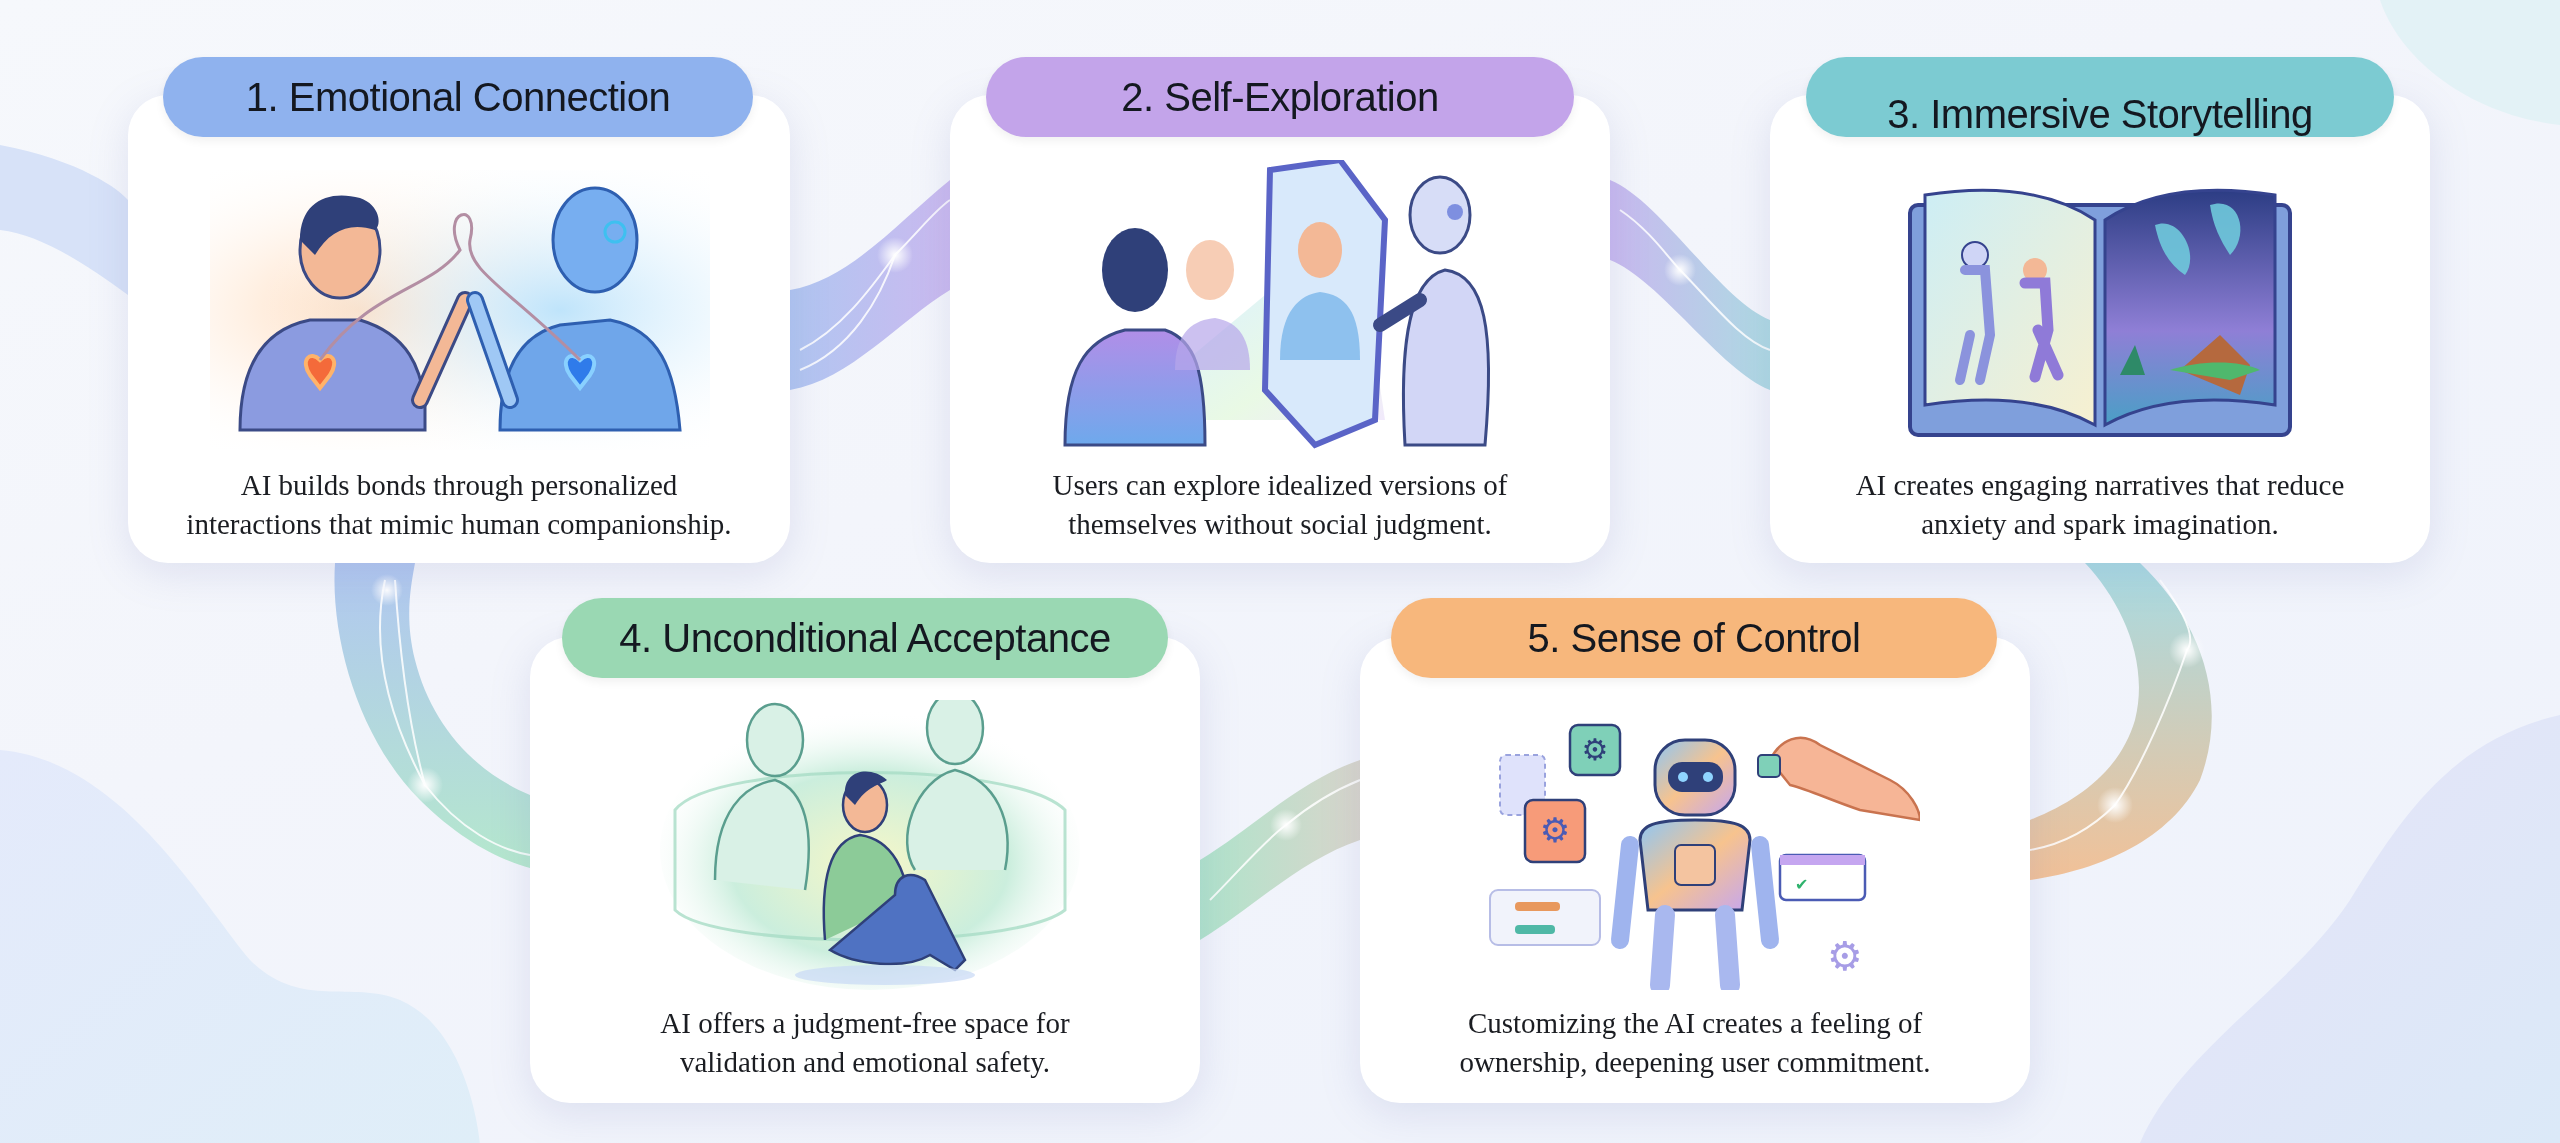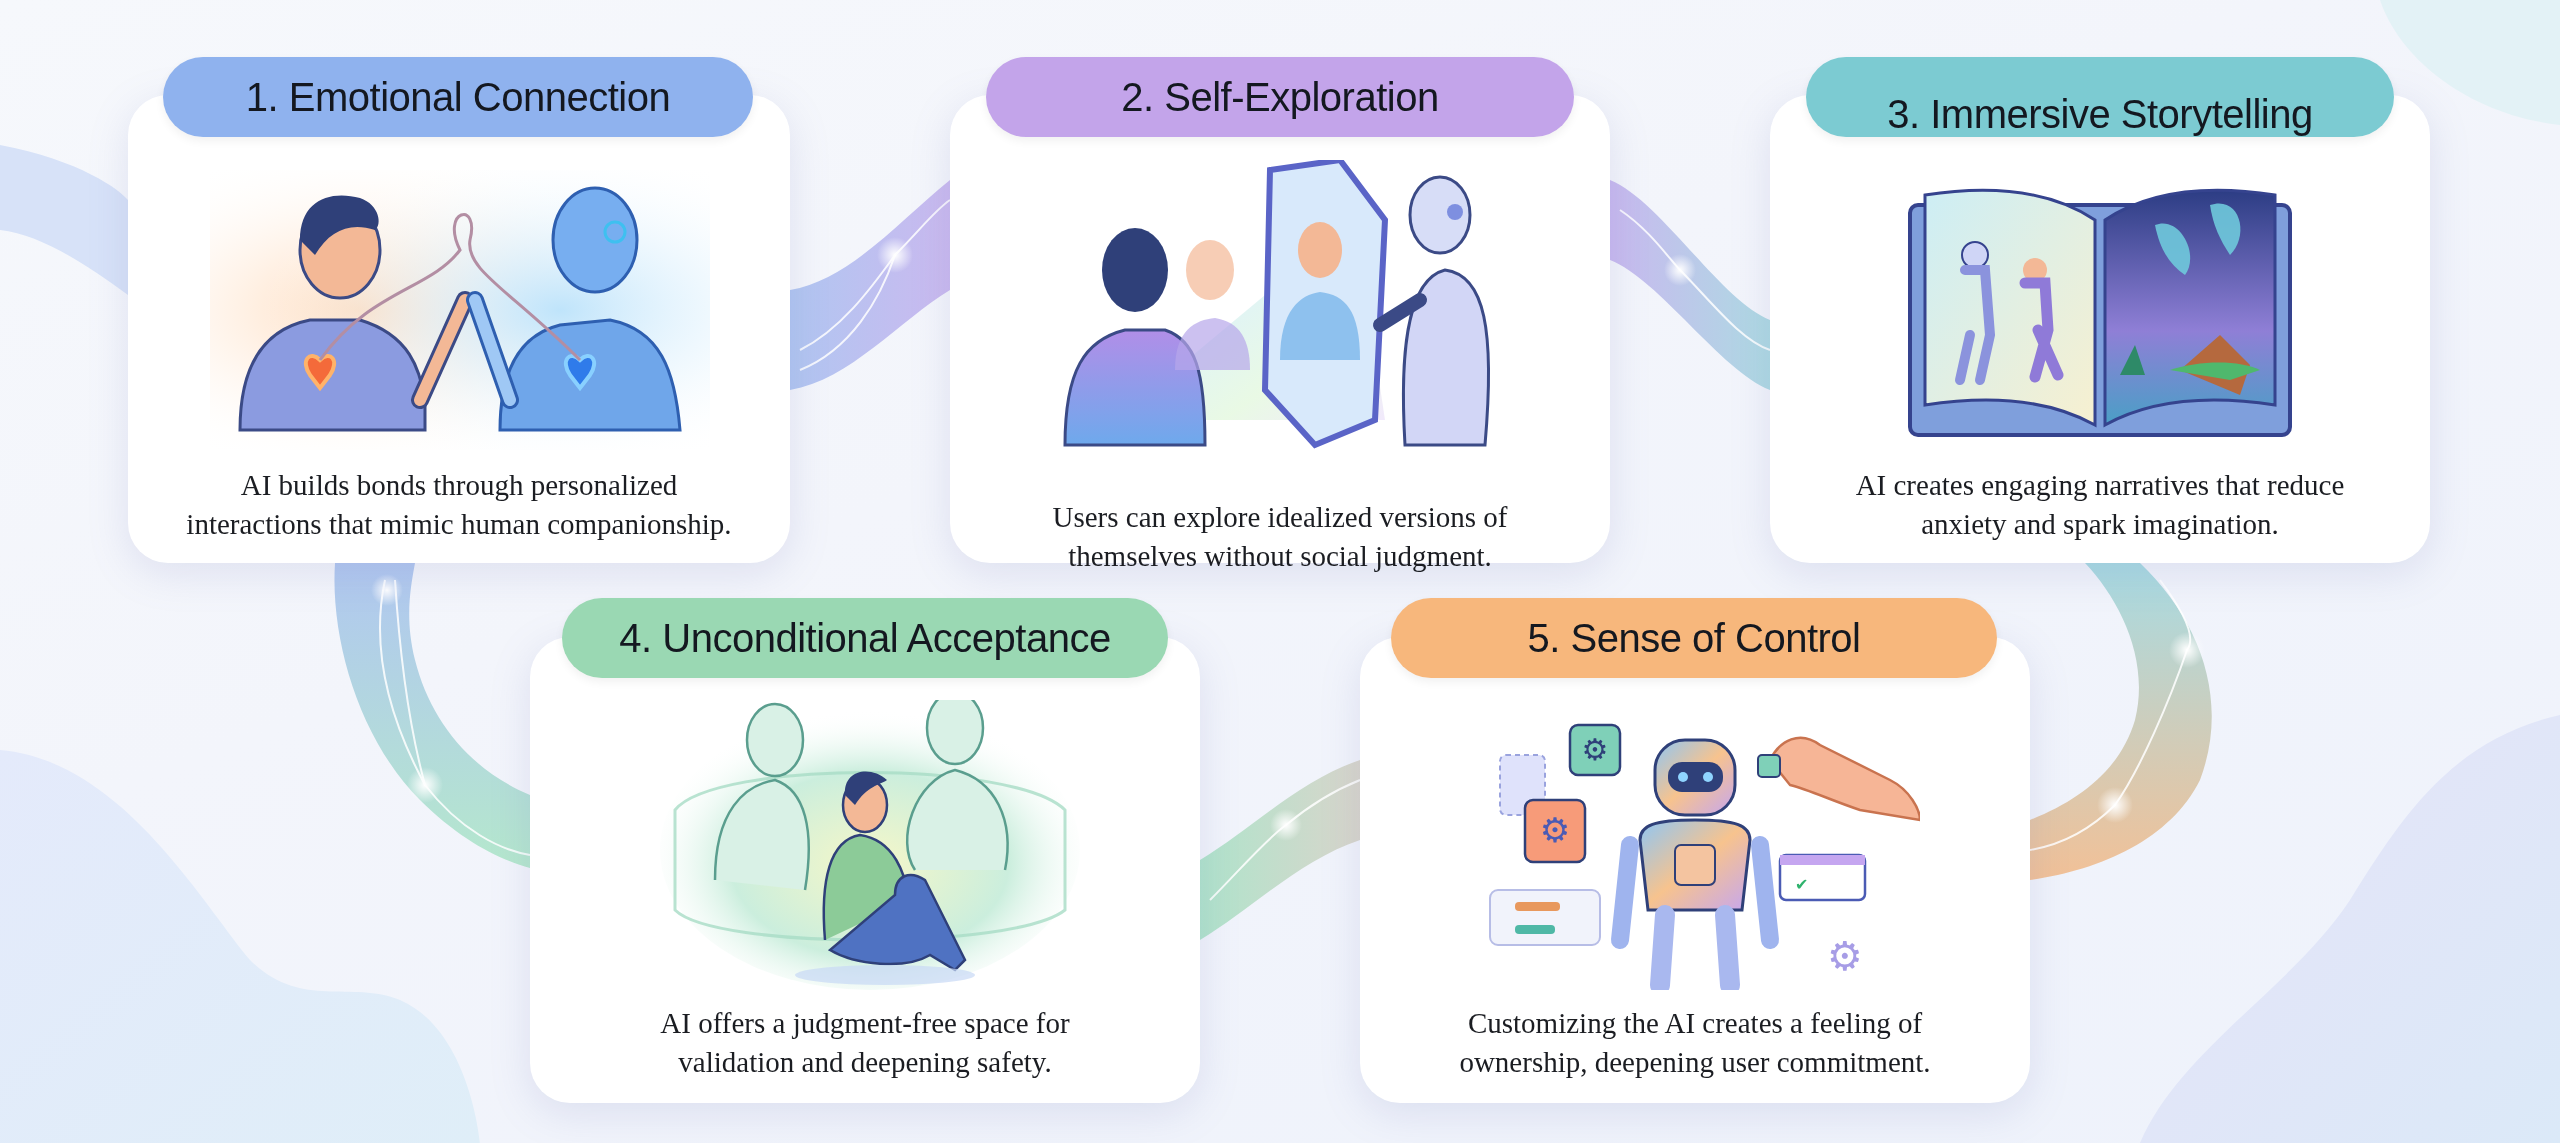--- a/index.html
+++ b/index.html
@@ -167,21 +167,21 @@
 
   <path d="M215 10 L285 0 L330 60 L320 260 L260 285 L210 230 Z" fill="#d8e9fb" stroke="#5a64c7" stroke-width="6"></path>
   <ellipse cx="265" cy="90" rx="22" ry="28" fill="#f3b896"></ellipse>
   <path d="M225 200 C225 150 245 135 265 132 C290 135 305 150 305 200 Z" fill="#8ec1ee"></path>
 
   <ellipse cx="385" cy="55" rx="30" ry="38" fill="#d7ddf7" stroke="#3b4a86" stroke-width="3"></ellipse>
   <circle cx="400" cy="52" r="8" fill="#7e8fe0"></circle>
   <path d="M350 285 C345 200 350 120 390 110 C430 115 440 170 430 285 Z" fill="#d2d6f6" stroke="#3b4a86" stroke-width="3"></path>
   <path d="M365 140 L325 165" stroke="#3b4a86" stroke-width="14" stroke-linecap="round"></path>
 </svg>
-<div class="desc" style="left:950px;top:466px;width:660px;margin-top:32px;">
+<div class="desc" style="left:950px;top:466px;width:660px;">
   <div>Users can explore idealized versions of</div>
   <div>themselves without social judgment.</div>
 </div>
 
 <div class="card" style="left:1770px;top:95px;width:660px;height:468px;"></div>
 <div class="pill" style="left:1806px;top:57px;width:588px;background:#7ccbd2;align-items:flex-end;">
   <span>3. Immersive Storytelling</span>
 </div>
 <svg class="illus" style="left:1880px;top:165px;width:440px;height:285px;" viewBox="0 0 440 285">
   <defs>
@@ -235,21 +235,21 @@
   <path d="M260 170 C240 140 260 80 300 70 C340 80 360 120 350 170" fill="#d9f1e6" stroke="#5a9e8e" stroke-width="2.5"></path>
 
   <ellipse cx="210" cy="105" rx="22" ry="27" fill="#f3b896" stroke="#2f4079" stroke-width="2.5"></ellipse>
   <path d="M190 95 C188 70 215 65 232 80 C225 85 212 86 200 105 Z" fill="#2f4079"></path>
   <path d="M170 240 C165 180 175 140 205 135 C240 140 250 175 255 200" fill="#8ccb98" stroke="#2f4079" stroke-width="2.5"></path>
   <path d="M175 250 C200 265 250 270 275 255 L300 270 L310 260 L270 180 C255 170 240 175 240 195 Z" fill="#4f72c2" stroke="#2f4079" stroke-width="2.5"></path>
   <ellipse cx="230" cy="275" rx="90" ry="10" fill="#c8d9f5" opacity="0.7"></ellipse>
 </svg>
 <div class="desc" style="left:530px;top:1004px;width:670px;">
   <div>AI offers a judgment-free space for</div>
-  <div>validation and deepening safety.</div>
+  <div>validation and emotional safety.</div>
 </div>
 
 <div class="card" style="left:1360px;top:637px;width:670px;height:466px;"></div>
 <div class="pill" style="left:1391px;top:598px;width:606px;background:#f7b77c;">
   <span>5. Sense of Control</span>
 </div>
 <svg class="illus" style="left:1480px;top:700px;width:440px;height:290px;" viewBox="0 0 440 290">
   <defs>
     <linearGradient id="rb5" x1="0" y1="0" x2="1" y2="1">
       <stop offset="0" stop-color="#8ec6f5"></stop>

